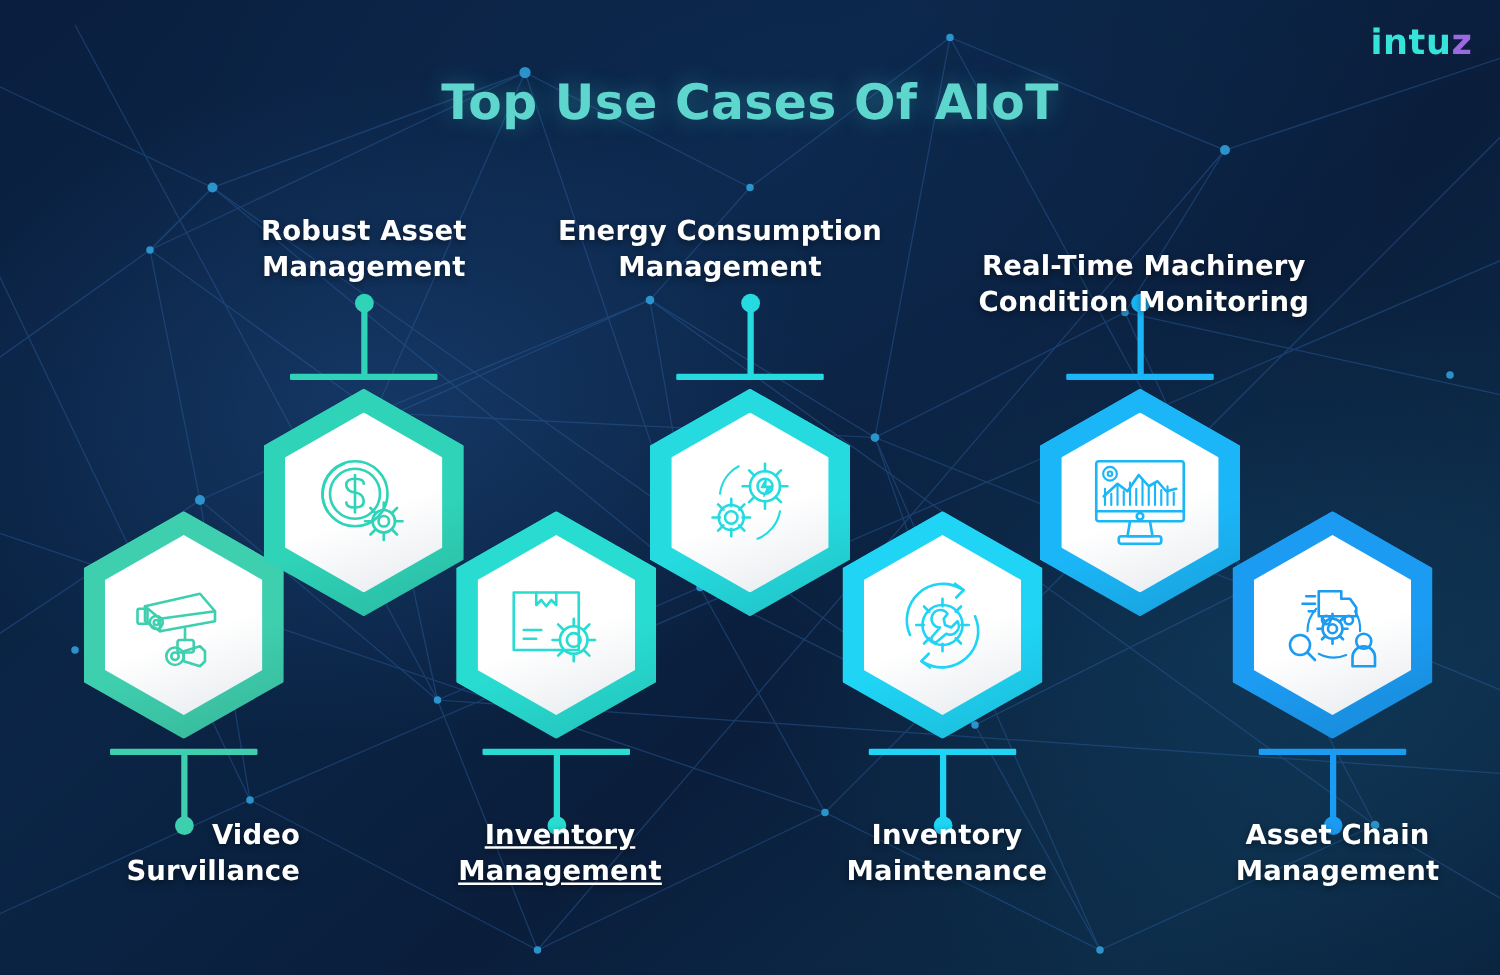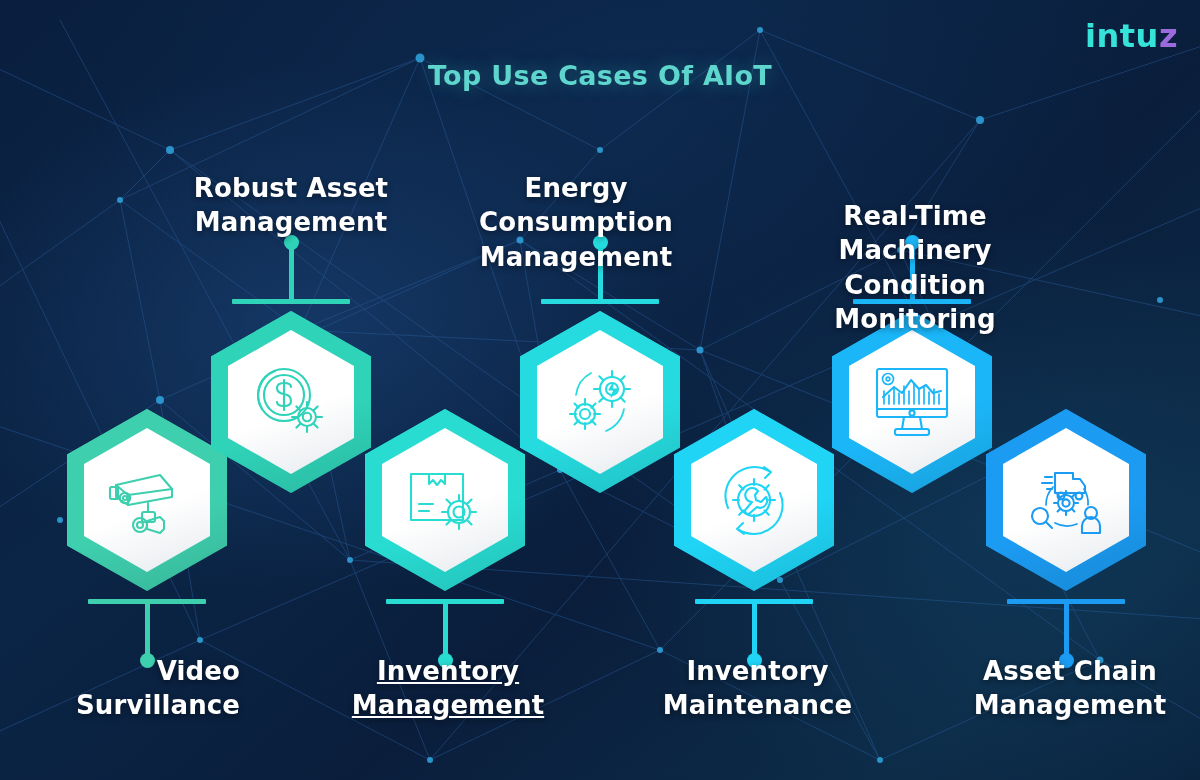--- a/index.html
+++ b/index.html
@@ -22,36 +22,36 @@
       radial-gradient(ellipse 560px 420px at 1000px 520px, rgba(20,74,110,0.42) 0%, rgba(9,28,56,0) 72%),
       radial-gradient(ellipse 700px 500px at 620px 120px, rgba(16,48,92,0.40) 0%, rgba(8,24,50,0) 75%),
       linear-gradient(140deg, #0a1f3f 0%, #0b2546 35%, #0a1e3c 60%, #0c2b47 85%, #0a2440 100%);
   }
   #net { position: absolute; inset: 0; }
 
   
   .logo {
     position: absolute;
     top: 20px; right: 22px;
-    font-size: 32px;
+    font-size: 28px;
     font-weight: 700;
     letter-spacing: 0.5px;
     line-height: 1;
     font-family: "DejaVu Sans", sans-serif;
   }
   .logo .lc { color: #35e3d8; }
   .logo .lz { color: #9b6bdd; }
 
   
   .title {
     position: absolute;
     top: 60px;
     left: 0; right: 0;
     text-align: center;
-    font-size: 27px;
+    font-size: 39px;
     font-weight: 700;
     color: #5fd6cd;
     letter-spacing: 0.3px;
     text-shadow: 0 0 18px rgba(60,200,200,0.35);
     font-family: "DejaVu Sans", sans-serif;
   }
 
   
   .node { position: absolute; }
 
@@ -97,21 +97,21 @@
     position: absolute;
     width: 15px; height: 15px;
     border-radius: 50%;
   }
 
   
   .label {
     position: absolute;
     text-align: center;
     color: #ffffff;
-    font-size: 26px;
+    font-size: 22px;
     font-weight: 700;
     line-height: 1.32;
     letter-spacing: 0.1px;
     font-family: "DejaVu Sans", sans-serif;
     text-shadow: 0 2px 6px rgba(0,0,0,0.45);
     white-space: pre-line;
   }
 </style>
 </head>
 <body>

